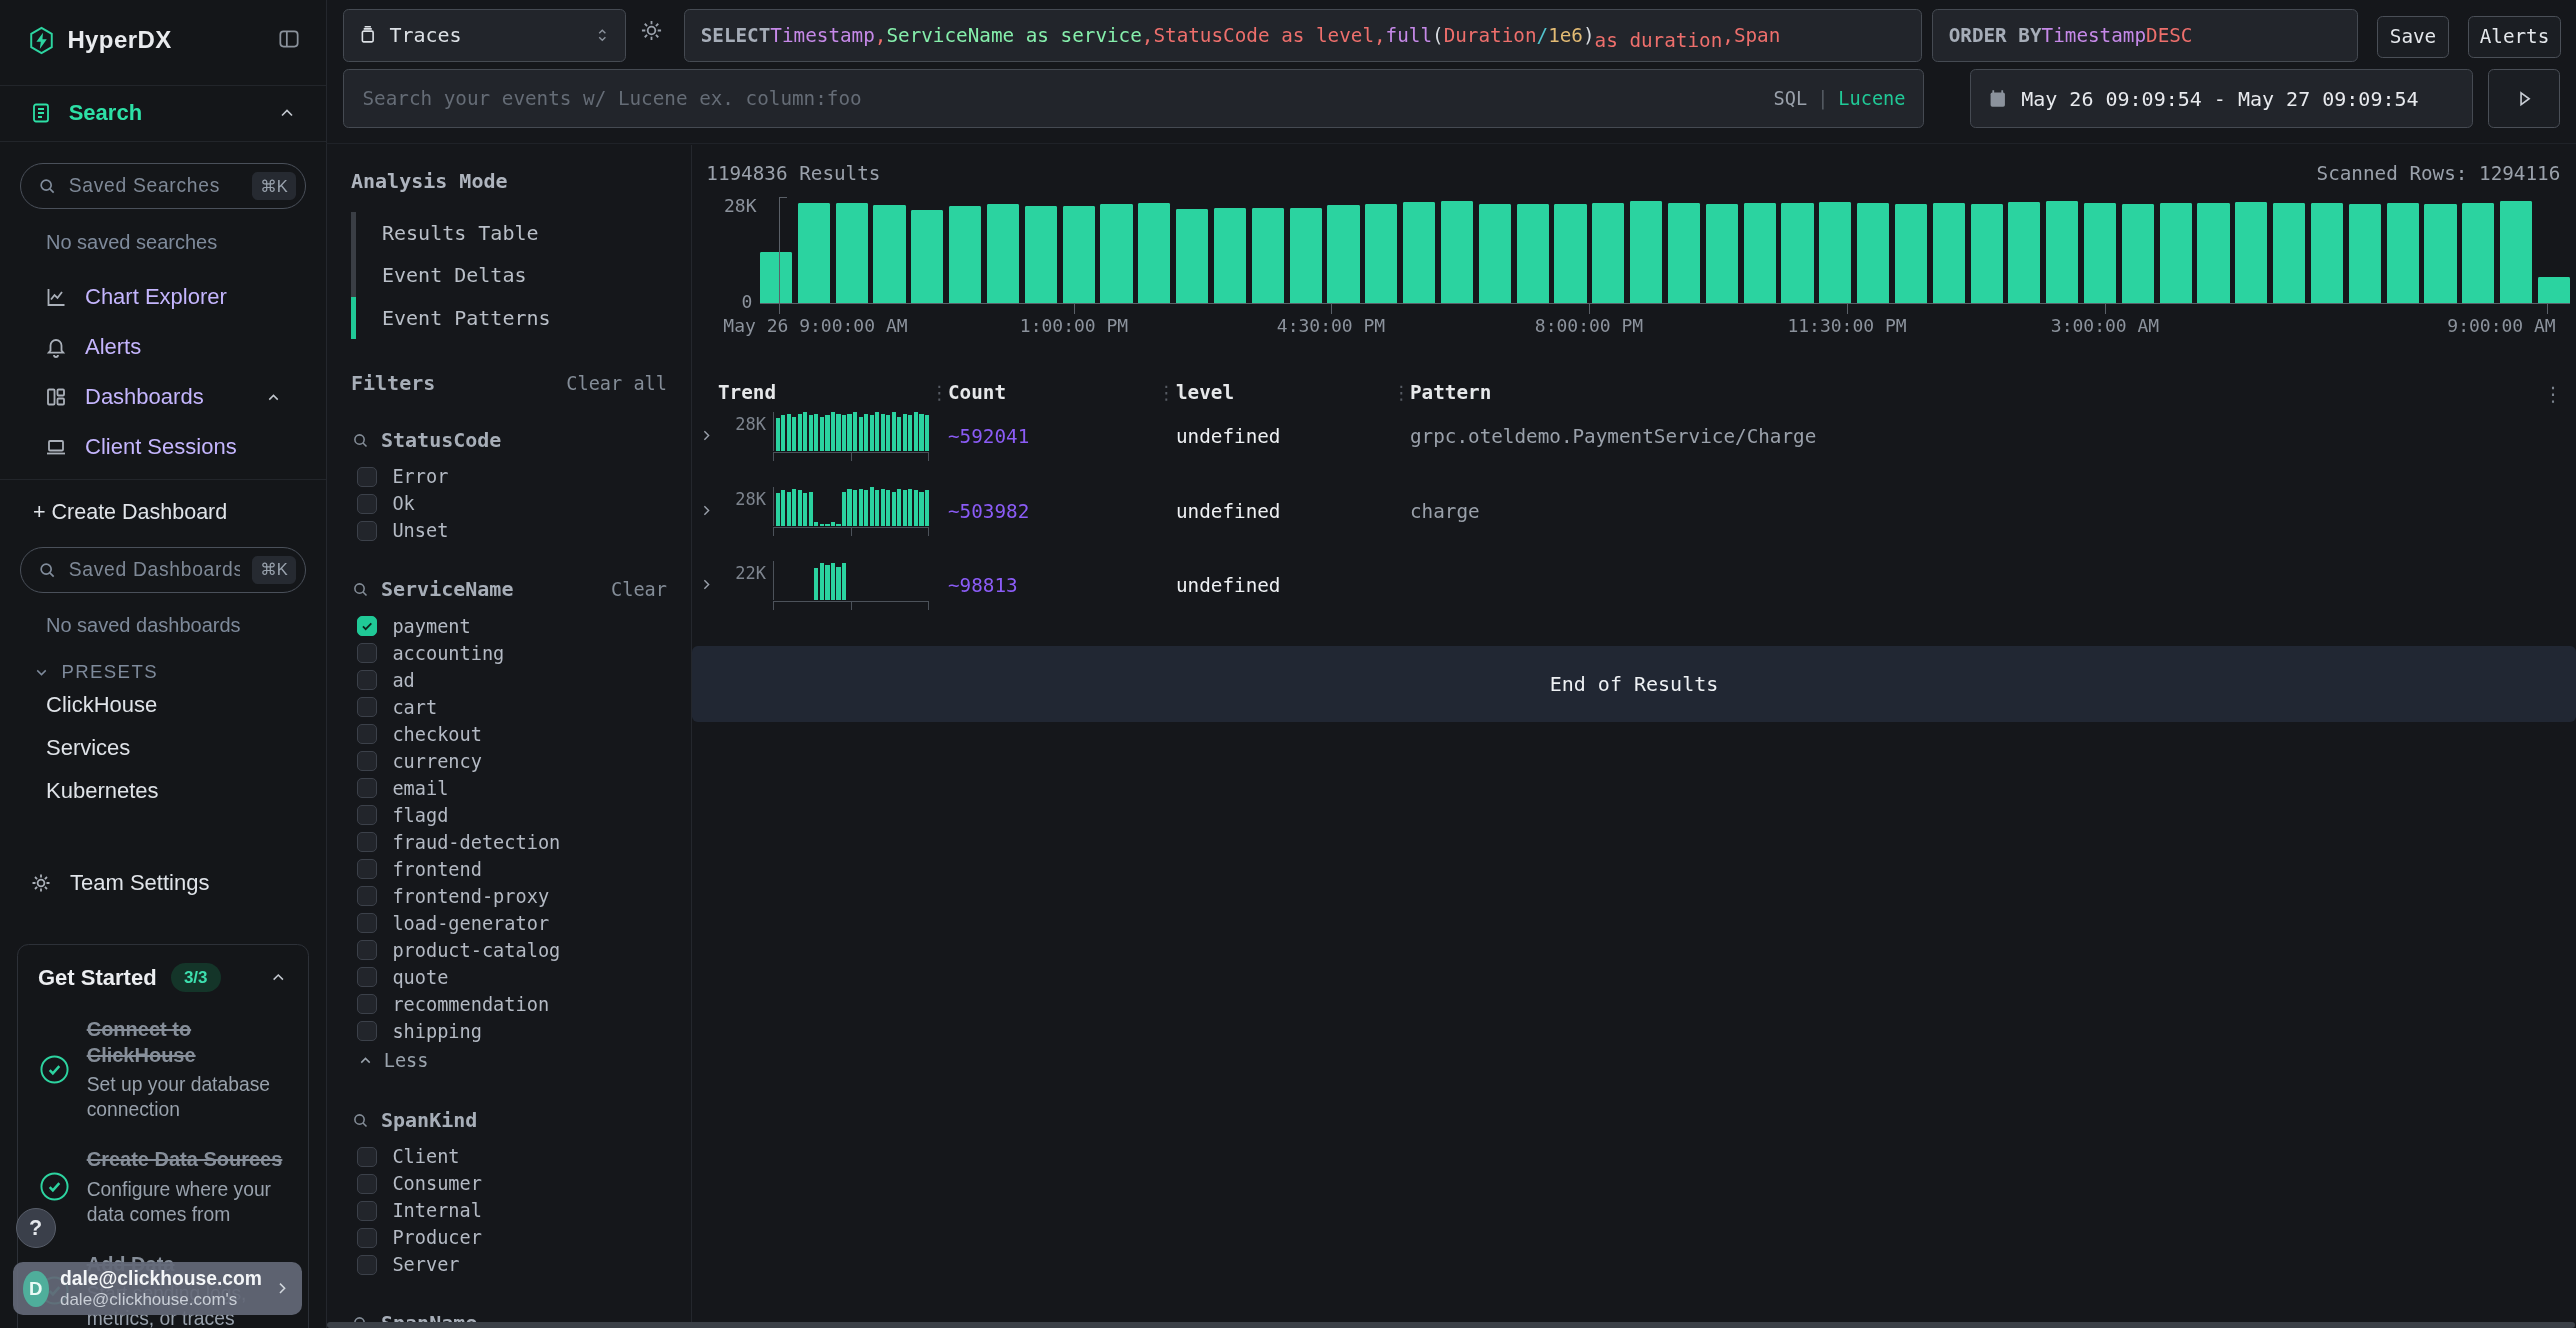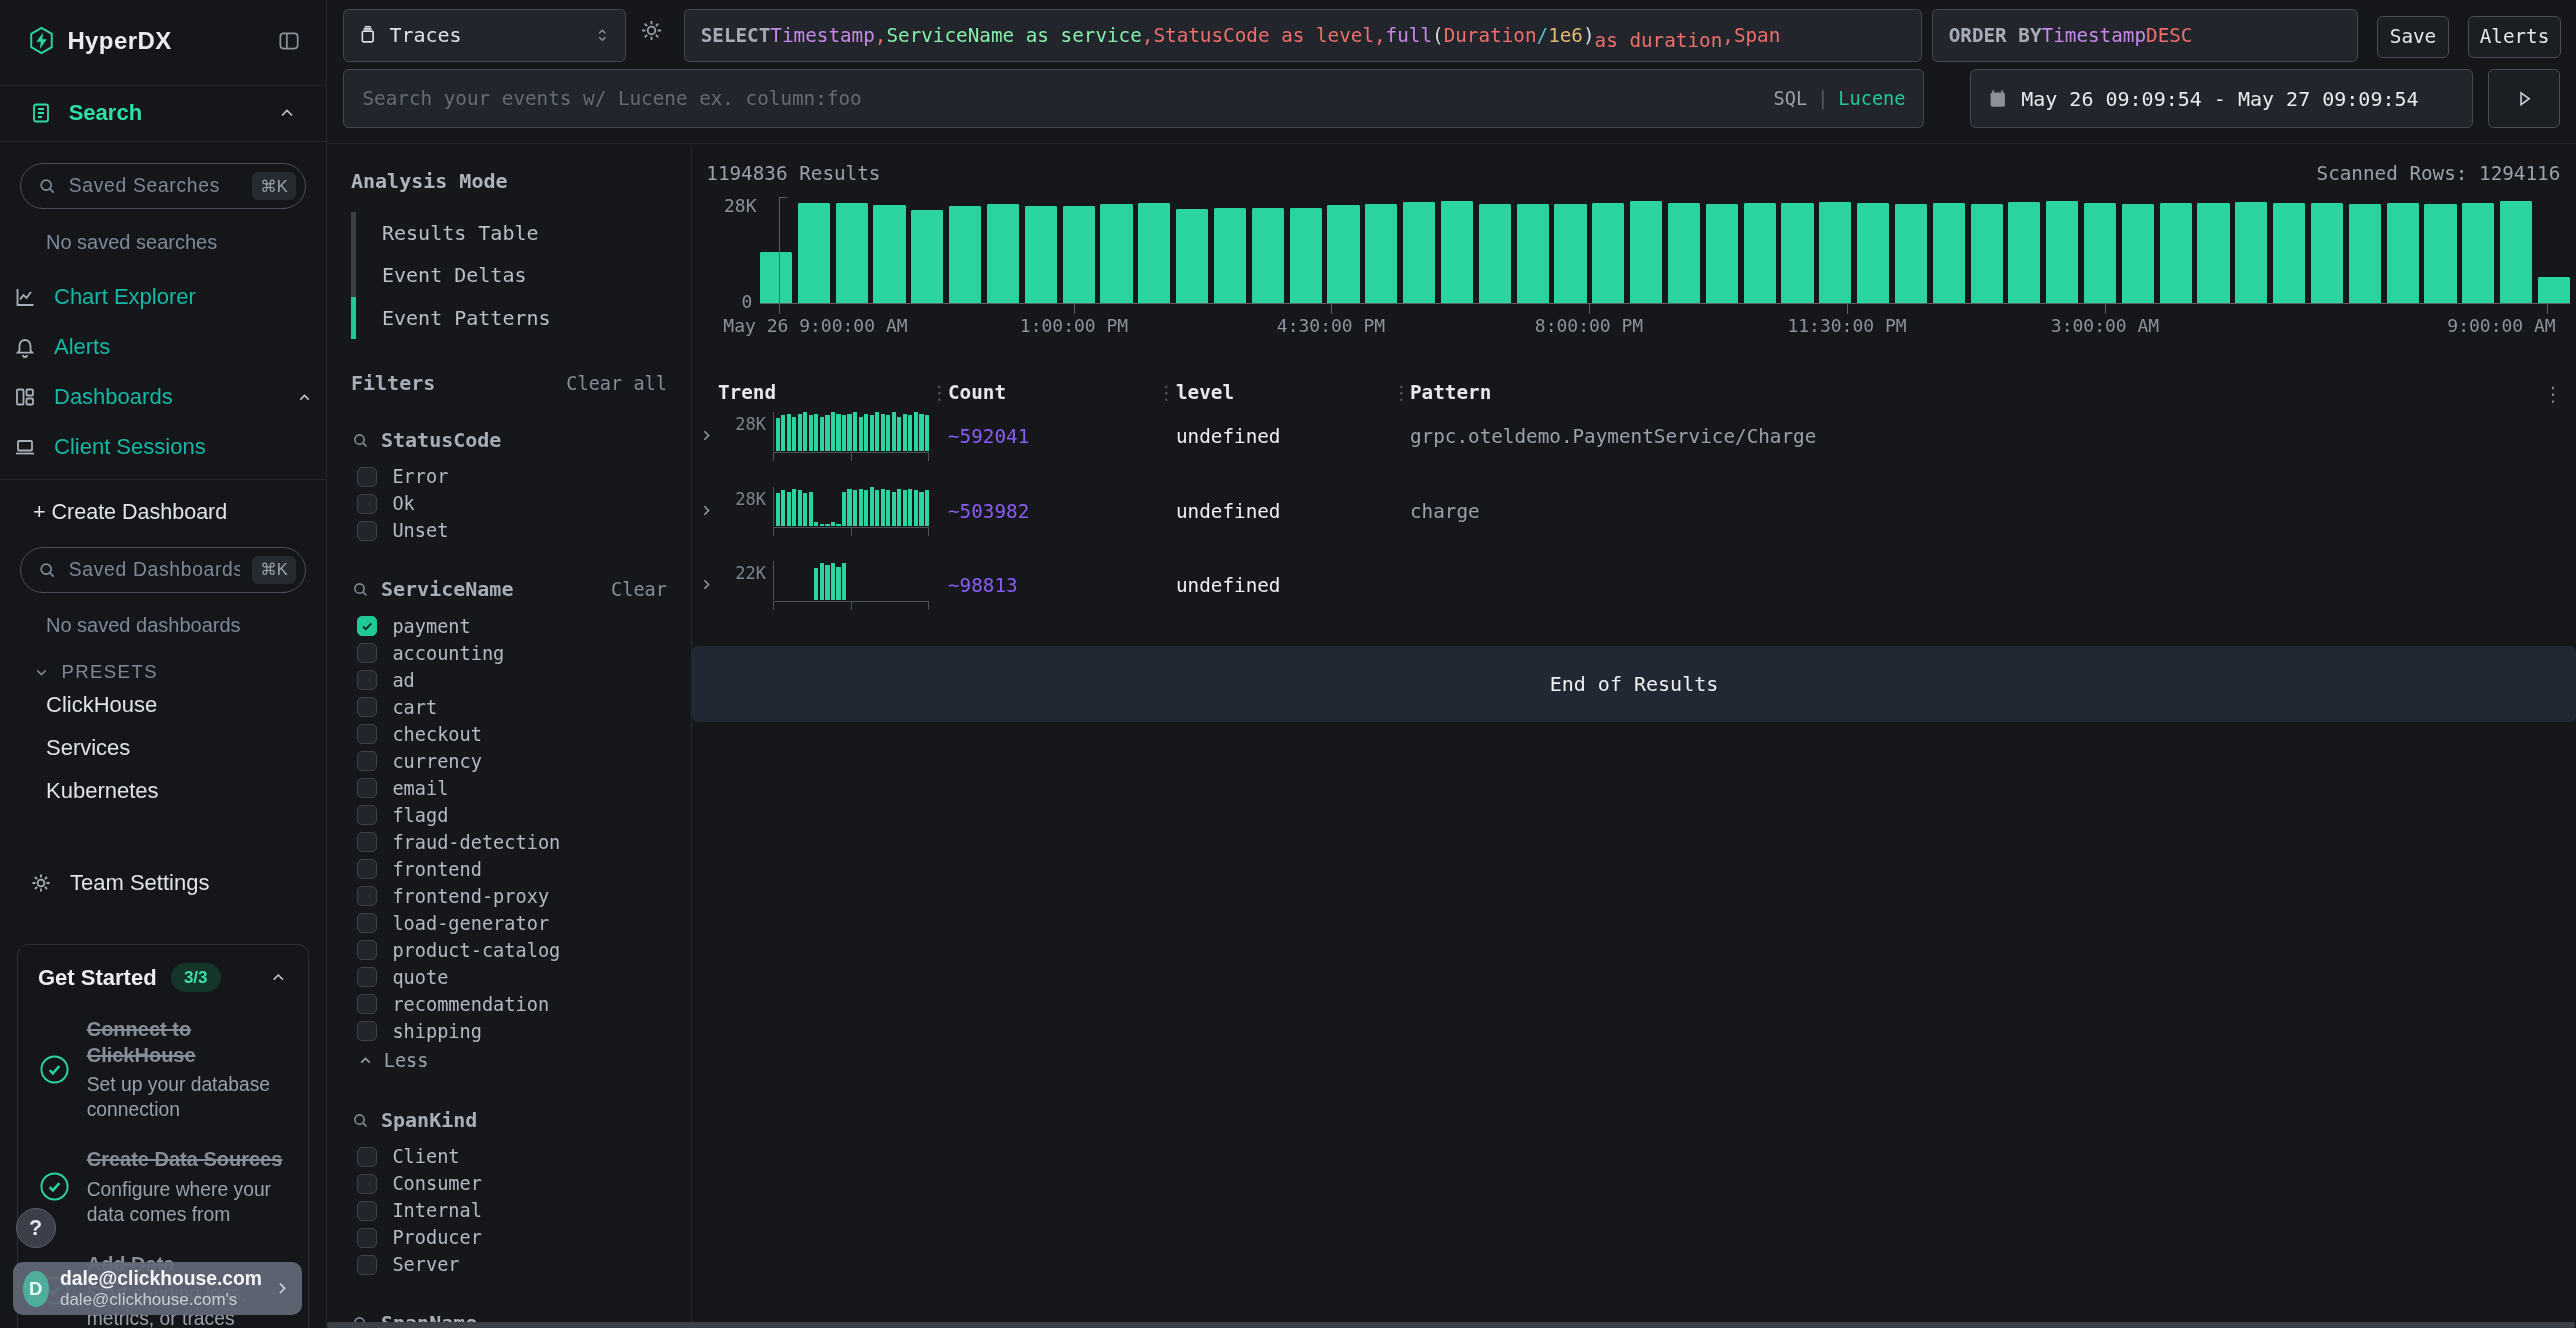--- a/index.html
+++ b/index.html
@@ -34,38 +34,38 @@
   .date-box{left:1644px;top:69px;width:503px;height:59px;padding:0 15.7px;gap:13px;
             font-family:"DejaVu Sans Mono",monospace;font-size:20px;color:#e8eaee;}
   .date-box .icon{color:#8b929c;}
   .run-btn{left:2162px;top:69px;width:72px;height:59px;background:#1b1e23;border:1.4px solid #4a4f57;
            border-radius:5.7px;position:absolute;display:flex;align-items:center;justify-content:center;
            color:#c9ced5;box-sizing:border-box;cursor:pointer;}
 
   
   .sidebar{position:absolute;left:0;top:0;width:327px;height:1328px;background:#141619;
            border-right:1.4px solid #24272d;box-sizing:border-box;}
-  .logo-row{display:flex;align-items:center;padding:26px 24px 21.5px 27px;}
+  .logo-row{display:flex;align-items:flex-start;padding:26px 24px 21.5px 27px;}
   .logo-text{font-size:24px;font-weight:bold;letter-spacing:0.4px;margin-left:11.4px;}
   .collapse-btn{margin-left:auto;color:#8b929c;cursor:pointer;}
   .search-item{display:flex;align-items:center;gap:15.7px;padding:14.3px 29px;margin-top:8.6px;
                border-top:1.4px solid #22252a;border-bottom:1.4px solid #22252a;cursor:pointer;}
   .search-item .label{color:#2de0a6;font-size:22px;font-weight:bold;}
   .search-item .icon{color:#2de0a6;}
   .search-item .chev{margin-left:auto;color:#c3c8cf;}
   .pill{margin:21.5px 20px 0;height:44px;border:1.4px solid #4a505a;border-radius:29px;
         display:flex;align-items:center;padding:0 8.6px 0 15.7px;gap:10px;}
   .pill .icon{color:#818c9b;}
   .pill input{flex:1;min-width:0;background:transparent;border:none;outline:none;
         color:#9aa3ae;font-size:19.3px;font-family:"Liberation Sans",sans-serif;letter-spacing:0.7px;}
   .pill input::placeholder{color:#7e8896;}
   .kbd{background:#262a31;border-radius:5.7px;padding:4.3px 8.6px;font-size:16.5px;color:#9aa3ae;}
   .side-note{margin:21.5px 0 0 46px;color:#7e8a9b;font-size:20px;}
   .nav{margin-top:18.6px;}
-  .nav-item{display:flex;align-items:center;gap:17px;padding:12px 13px;font-size:22px;color:#14b8a6;cursor:pointer;}
+  .nav-item{display:flex;align-items:center;gap:17px;padding:12px 44px;font-size:22px;color:#c4b5fd;cursor:pointer;}
   .nav-item .icon{color:#aab0b9;}
   .nav-item .chev{margin-left:auto;color:#c3c8cf;}
   .dash-sep{border-bottom:1.4px solid #22252a;margin-top:7.2px;}
   .create-dash{padding:20px 29px 0 33px;font-size:21.5px;color:#e0e4e9;cursor:pointer;}
   .presets{display:flex;align-items:center;gap:11.4px;margin:24px 0 0 33px;color:#7e8a9b;
            font-size:18.6px;letter-spacing:1.4px;cursor:pointer;}
   .preset-item{padding:8.6px 0 8.6px 46px;font-size:22px;color:#dfe3e8;cursor:pointer;}
   .team-row{display:flex;align-items:center;gap:17px;padding:14.3px 29px;margin-top:43px;
             font-size:22px;color:#e0e4e9;cursor:pointer;}
   .team-row .icon{color:#aab0b9;}

